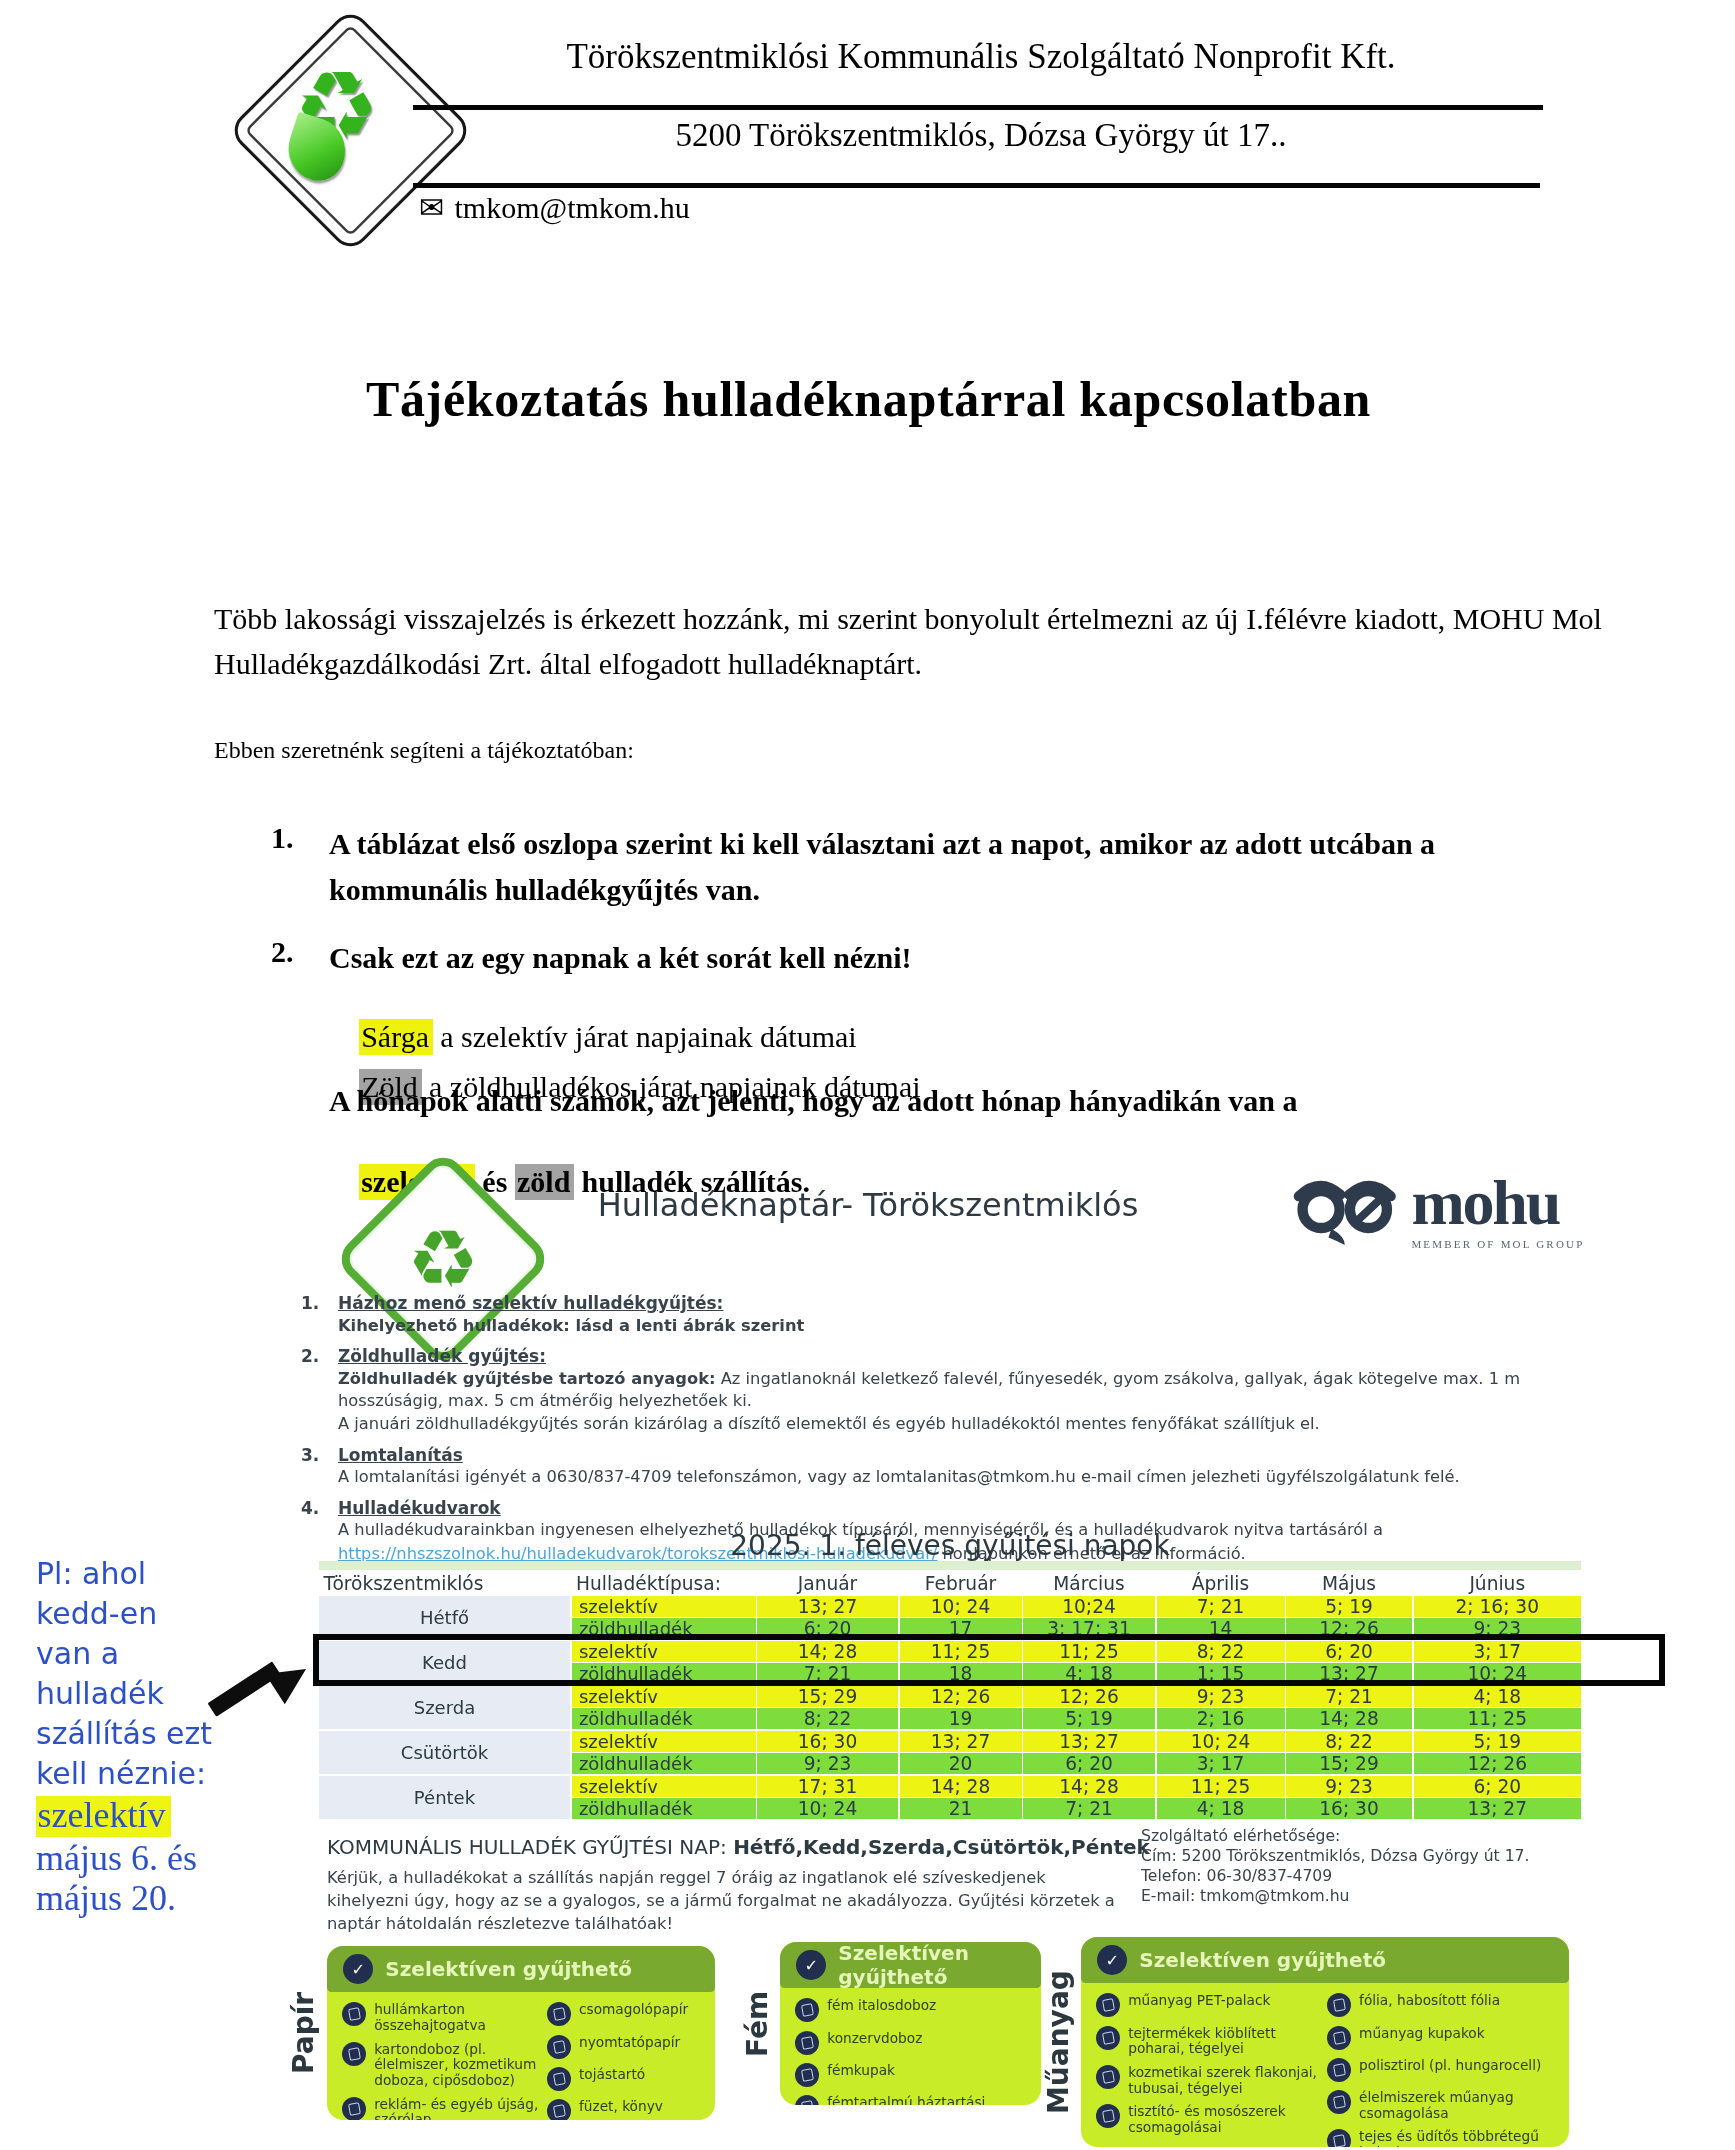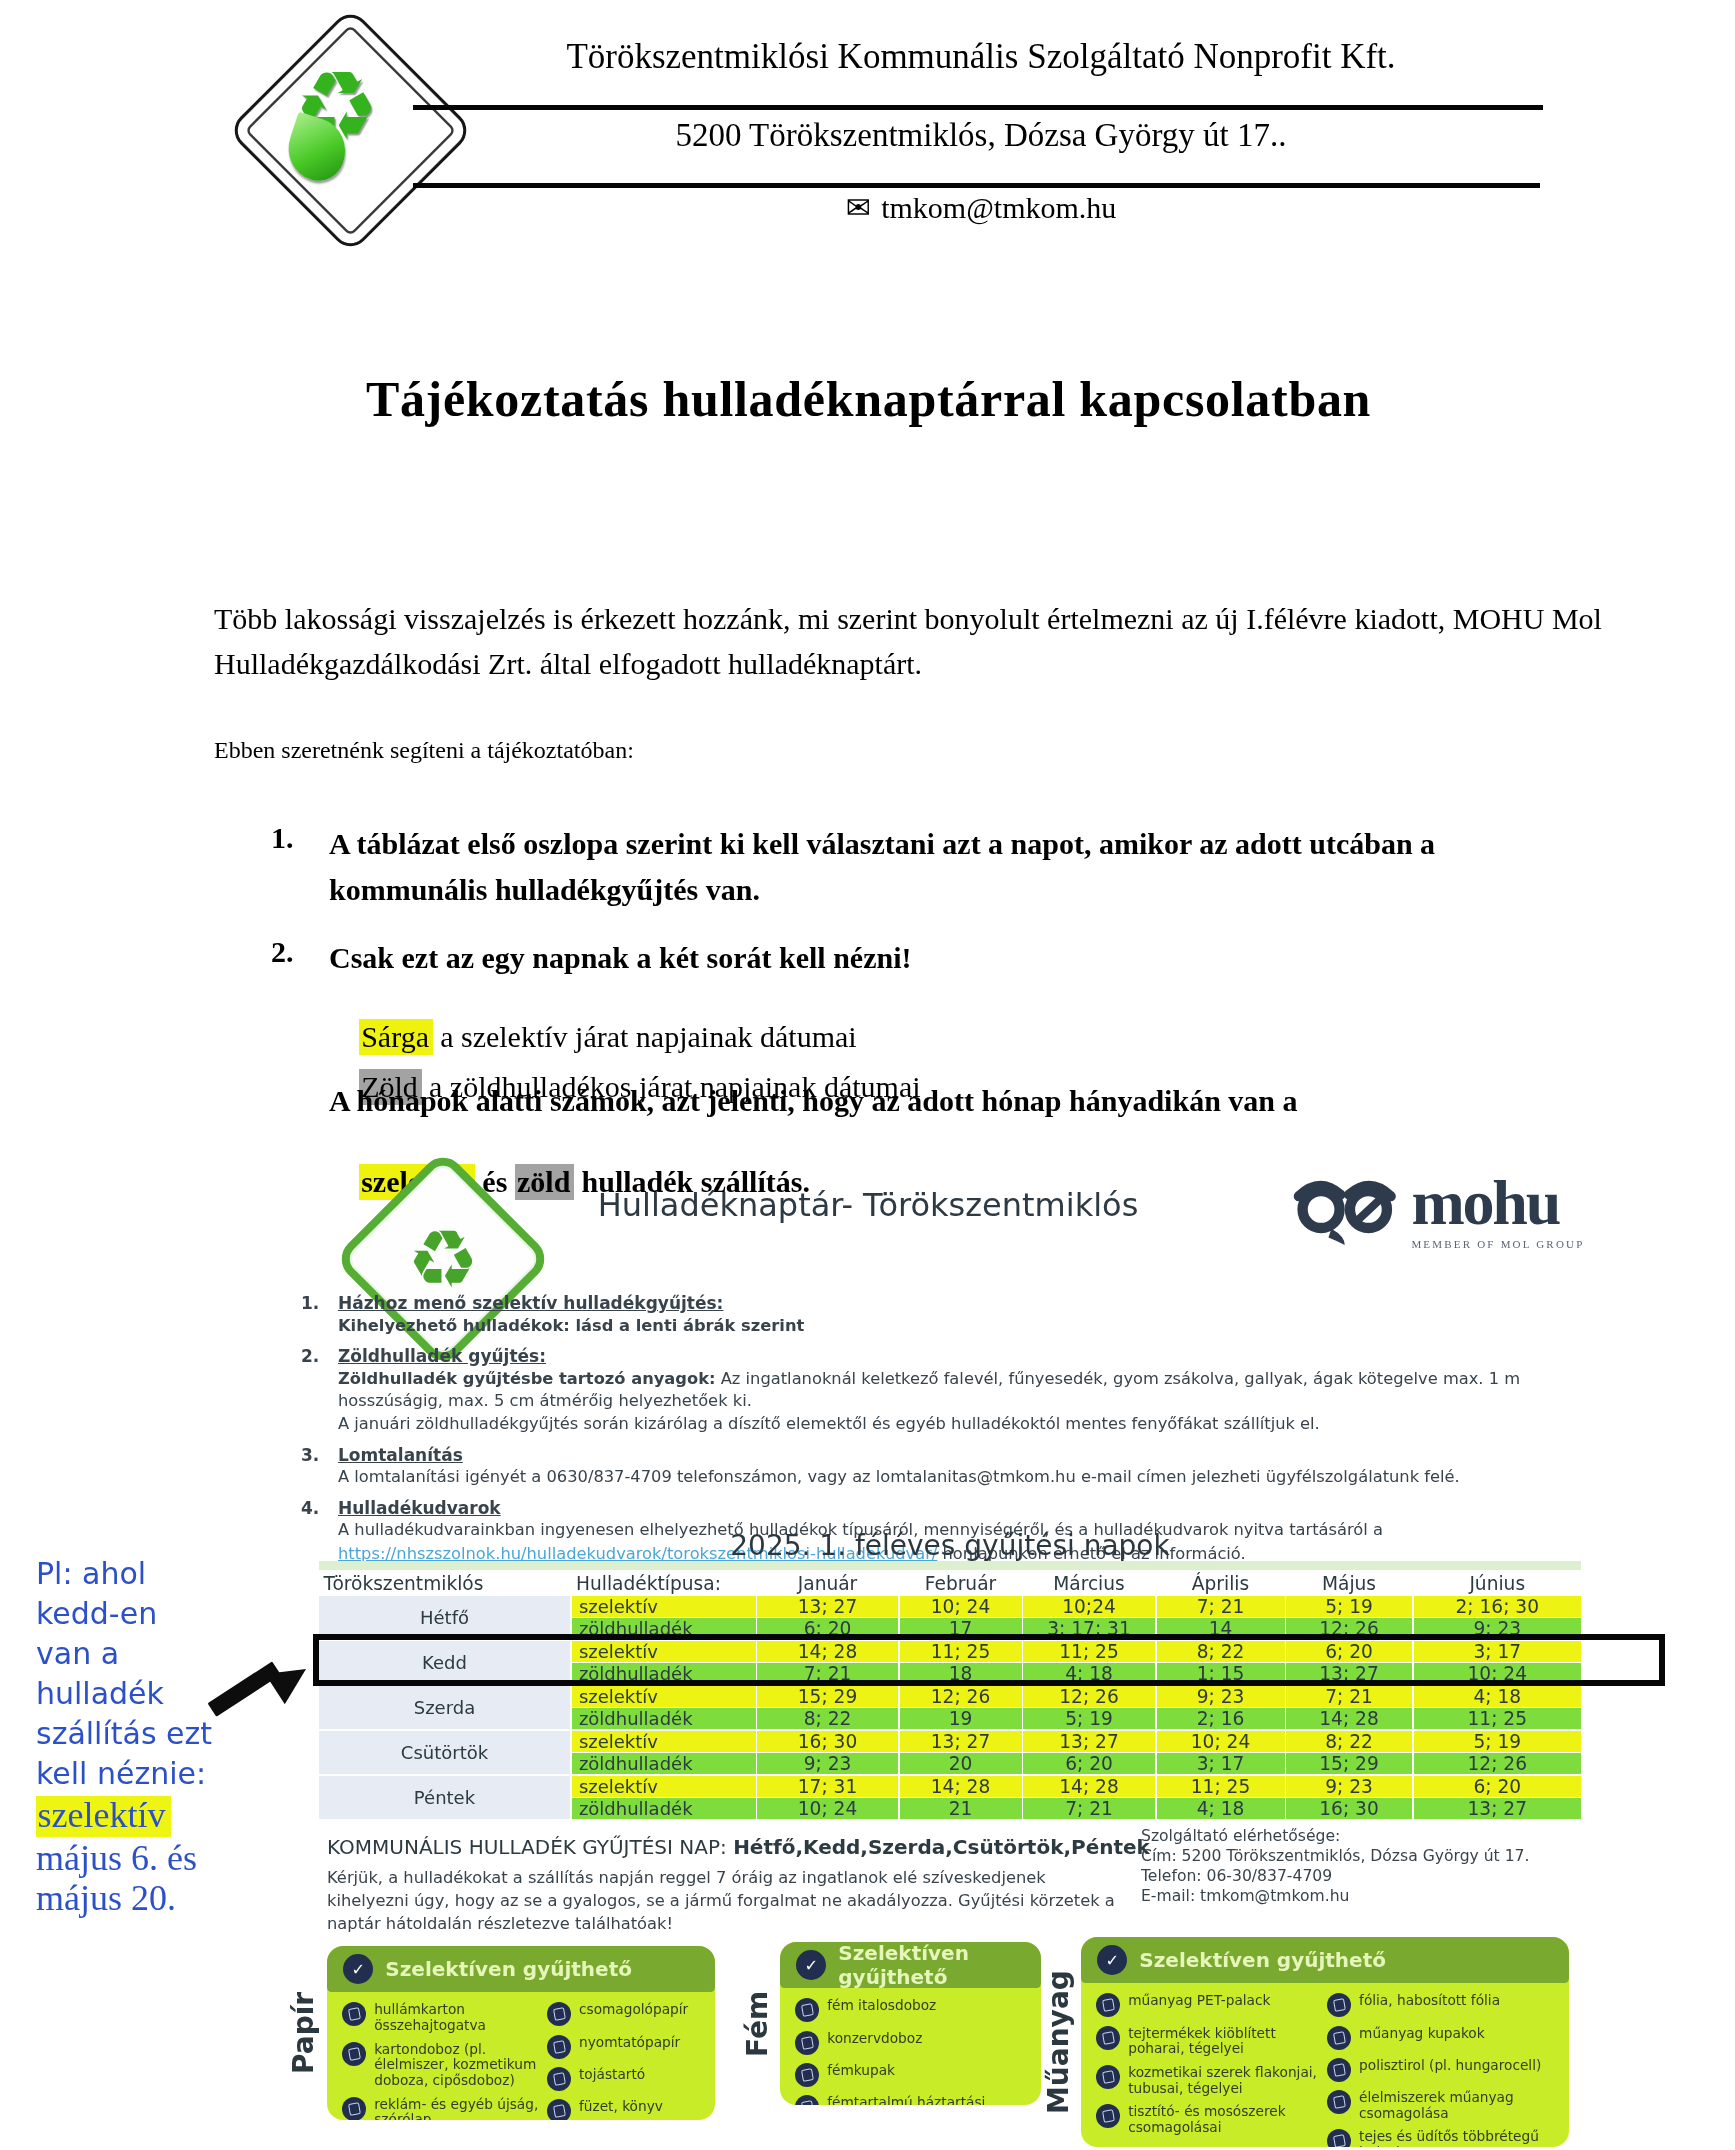--- a/index.html
+++ b/index.html
@@ -15,21 +15,21 @@
   .lh-recycle{position:absolute;left:28px;top:4.5px;font-size:95px;color:#35b31e;
               font-family:"DejaVu Sans",sans-serif;text-shadow:1.5px 1.5px 1.5px #9a9a9a;}
   .lh-leaf{position:absolute;left:22px;top:73px;width:58px;height:61px;
            background:linear-gradient(135deg,#a8ef8a 0%,#49c926 55%,#1f8c12 100%);
            border-radius:3px 60% 46% 58%;transform:rotate(18deg);
            box-shadow:1.5px 2.2px 2.2px #9a9a9a;}
   .lh-name{left:419px;top:37px;width:1124px;text-align:center;font-size:35px;}
   .lh-rule1{left:413px;top:105px;width:1130px;height:4.5px;background:#050505;}
   .lh-addr{left:419px;top:117px;width:1124px;text-align:center;font-size:33px;}
   .lh-rule2{left:413px;top:183px;width:1127px;height:4.5px;background:#050505;}
-  .lh-email{left:419px;top:190px;width:1124px;text-align:center;font-size:30px;}
+  .lh-email{left:419px;top:190px;width:1124px;font-size:30px;}
   .lh-env{margin-right:10.4px;}
 
   
   .doc-title{left:119px;top:370px;width:1499px;text-align:center;font-size:50px;font-weight:bold;letter-spacing:0.7px;}
   .doc-p1{left:214px;top:596px;width:1388px;font-size:30px;line-height:45px;}
   .doc-p2{left:214px;top:737px;width:1388px;font-size:24px;}
   .li-num{width:58px;font-weight:bold;font-size:30px;flex:0 0 auto;}
   .li-row{display:flex;}
   .li1{left:271px;top:821px;width:1306px;}
   .li2{left:271px;top:935px;width:1306px;}

